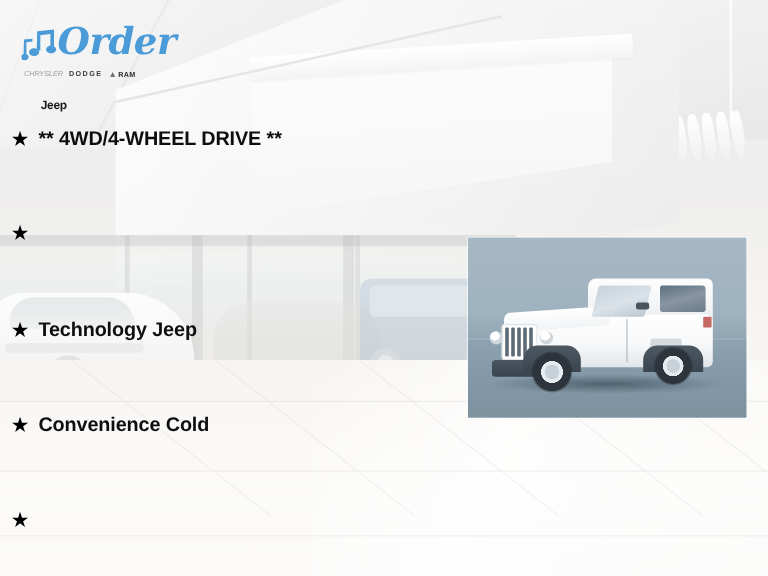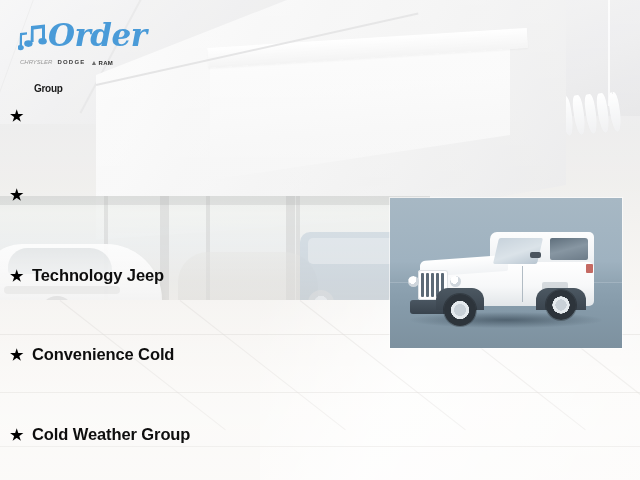--- a/index.html
+++ b/index.html
@@ -421,44 +421,44 @@
           <rect x="24" y="1.6" width="3" height="16"></rect>
           <path d="M2 9 L9 8.2 L9 10.6 L4 11.3 L4 22 L1.6 22 Z"></path>
           <ellipse cx="2.6" cy="23.6" rx="3.2" ry="2.6"></ellipse>
         </g>
       </svg>
     </div>
     <div class="logo-word">Order</div>
     <div class="brandstrip">
       <span class="brand chrysler">CHRYSLER</span>
       <span class="brand dodge">DODGE</span>
-      <span class="brand jeep">Group</span>
+      <span class="brand jeep">Jeep</span>
       <span class="brand ram"><span class="ramlogo">▲</span><span>RAM</span></span>
     </div>
   </div>
 
 
   <ul class="hl-list">
     <li class="hl-item">
       <span class="hl-star">★</span>
+      <span class="hl-text">** 4WD/4-WHEEL DRIVE **</span>
     </li>
     <li class="hl-item">
       <span class="hl-star">★</span>
     </li>
     <li class="hl-item">
       <span class="hl-star">★</span>
       <span class="hl-text">Technology Jeep</span>
     </li>
     <li class="hl-item">
       <span class="hl-star">★</span>
       <span class="hl-text">Convenience Cold</span>
     </li>
     <li class="hl-item">
       <span class="hl-star">★</span>
-      <span class="hl-text">Cold Weather Group</span>
     </li>
   </ul>
 
   <div class="vehicle">
     <div class="v-floor"></div>
     <div class="v-horizon"></div>
     <div class="v-shadow"></div>
 
     <div class="jeep">
       <div class="j-cabin"></div>

